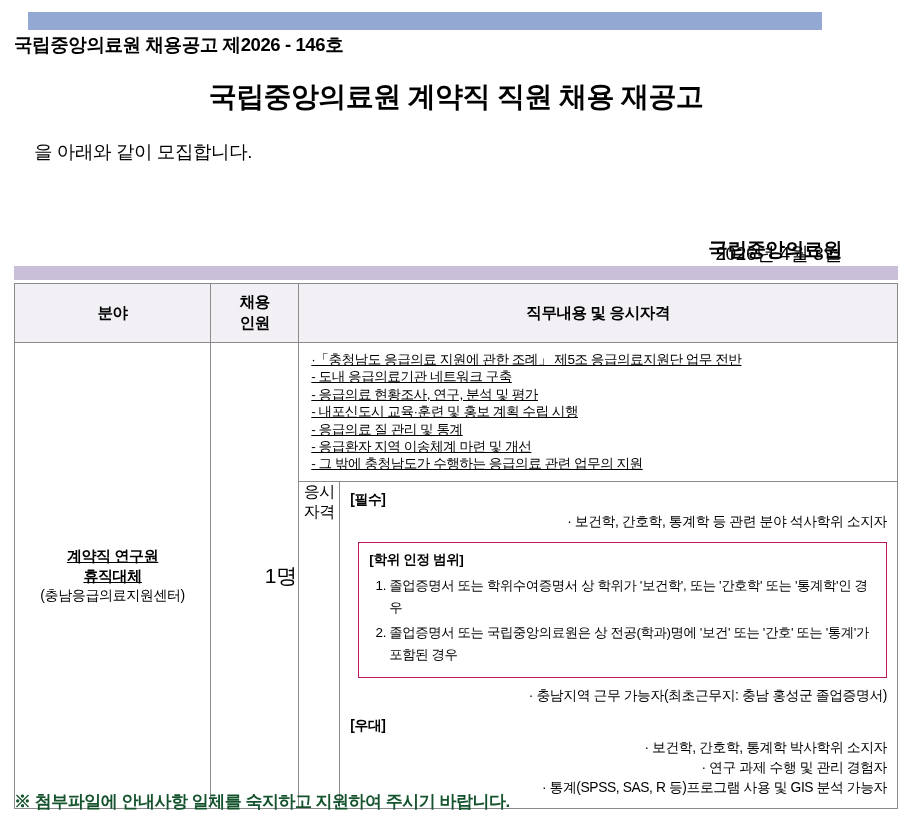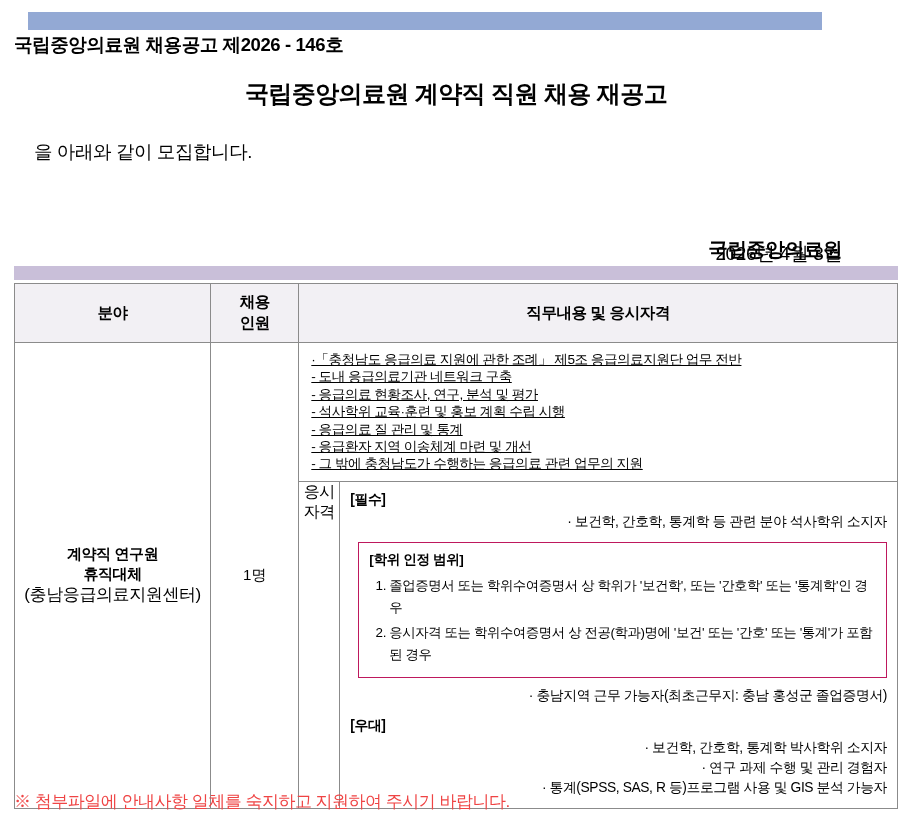--- a/index.html
+++ b/index.html
@@ -37,21 +37,21 @@
     font-size: 18.5px;
     font-weight: bold;
     letter-spacing: -0.4px;
   }
   .main-title {
     position: absolute;
     left: 0;
     right: 0;
     top: 78px;
     text-align: center;
-    font-size: 24px;
+    font-size: 28px;
     font-weight: bold;
     letter-spacing: -0.6px;
   }
   .intro {
     position: absolute;
     left: 36px;
     top: 138px;
     width: 800px;
     font-size: 18.5px;
     line-height: 1.55;
@@ -113,27 +113,28 @@
 
   td.field-cell {
     text-align: center;
     font-size: 14px;
     line-height: 1.35;
     letter-spacing: -0.4px;
   }
   td.field-cell .fname {
     font-weight: bold;
     font-size: 15px;
+    text-decoration: underline;
   }
   td.field-cell .fsub {
-    font-size: 17px;
+    font-size: 14px;
   }
   td.count-cell {
-    text-align: center;
-    font-size: 15px;
+    text-align: right;
+    font-size: 21px;
   }
   td.duty-cell {
     padding: 0;
   }
   .duty-top {
     padding: 8px 10px 8px 12px;
     font-size: 13.6px;
     line-height: 1.28;
     letter-spacing: -0.5px;
     border-bottom: 1px solid #8b8b8b;
@@ -191,22 +192,22 @@
   .degree-box ol li {
     margin-bottom: 3px;
   }
   .block-gap { margin-top: 10px; }
 
   .footer-note {
     position: absolute;
     left: 14px;
     top: 790px;
     font-size: 17px;
-    font-weight: normal;
-    color: #ef4444;
+    font-weight: bold;
+    color: #14532d;
     letter-spacing: -0.5px;
   }
 </style>
 </head>
 <body>
 
 <div class="page">
 
   <div class="top-bar"></div>
 
@@ -246,42 +247,42 @@
           <div class="fname">휴직대체</div>
           <div class="fsub">(충남응급의료지원센터)</div>
         </td>
         <td class="count-cell">1명</td>
         <td class="duty-cell">
 
           <div class="duty-top">
             <div>·「충청남도 응급의료 지원에 관한 조례」 제5조 응급의료지원단 업무 전반</div>
             <div>- 도내 응급의료기관 네트워크 구축</div>
             <div>- 응급의료 현황조사, 연구, 분석 및 평가</div>
-            <div>- 석사학위 교육·훈련 및 홍보 계획 수립 시행</div>
+            <div>- 내포신도시 교육·훈련 및 홍보 계획 수립 시행</div>
             <div>- 응급의료 질 관리 및 통계</div>
             <div>- 응급환자 지역 이송체계 마련 및 개선</div>
             <div>- 그 밖에 충청남도가 수행하는 응급의료 관련 업무의 지원</div>
           </div>
 
           <div class="qual-wrap">
             <div class="qual-label">
               <div>
                 <div>응시</div>
                 <div>자격</div>
               </div>
             </div>
             <div class="qual-body">
               <div class="hdr">[필수]</div>
               <div class="li">· 보건학, 간호학, 통계학 등 관련 분야 석사학위 소지자</div>
 
               <div class="degree-box">
                 <div class="dtitle">[학위 인정 범위]</div>
                 <ol>
                   <li>졸업증명서 또는 학위수여증명서 상 학위가 '보건학', 또는 '간호학' 또는 '통계학'인 경우</li>
-                  <li>응시자격 또는 학위수여증명서 상 전공(학과)명에 '보건' 또는 '간호' 또는 '통계'가 포함된 경우</li>
+                  <li>졸업증명서 또는 국립중앙의료원은 상 전공(학과)명에 '보건' 또는 '간호' 또는 '통계'가 포함된 경우</li>
                 </ol>
               </div>
 
               <div class="li">· 충남지역 근무 가능자(최초근무지: 충남 홍성군 졸업증명서)</div>
 
               <div class="hdr block-gap">[우대]</div>
               <div class="li">· 보건학, 간호학, 통계학 박사학위 소지자</div>
               <div class="li">· 연구 과제 수행 및 관리 경험자</div>
               <div class="li">· 통계(SPSS, SAS, R 등)프로그램 사용 및 GIS 분석 가능자</div>
             </div>

